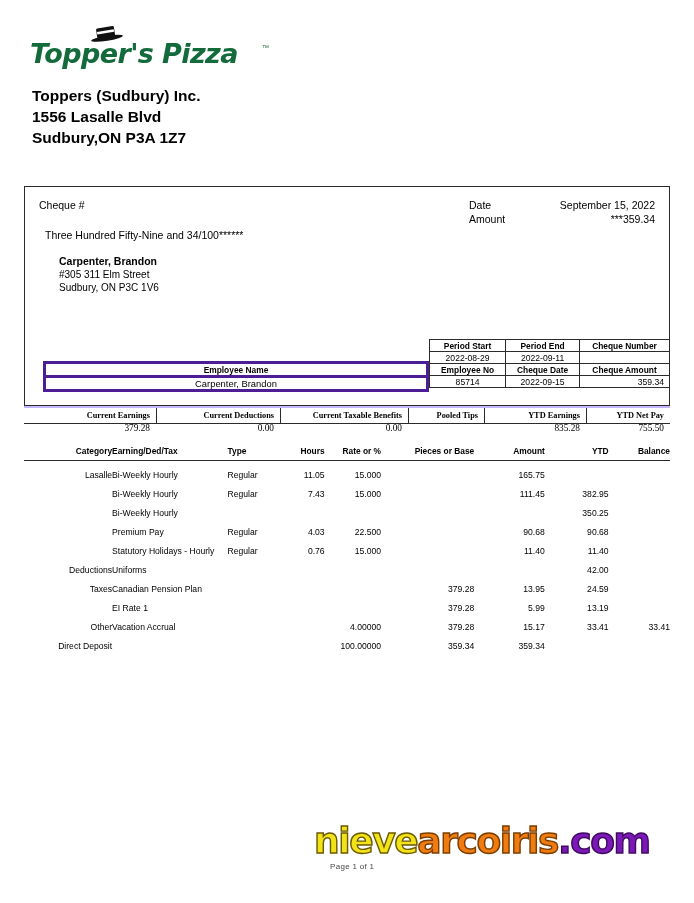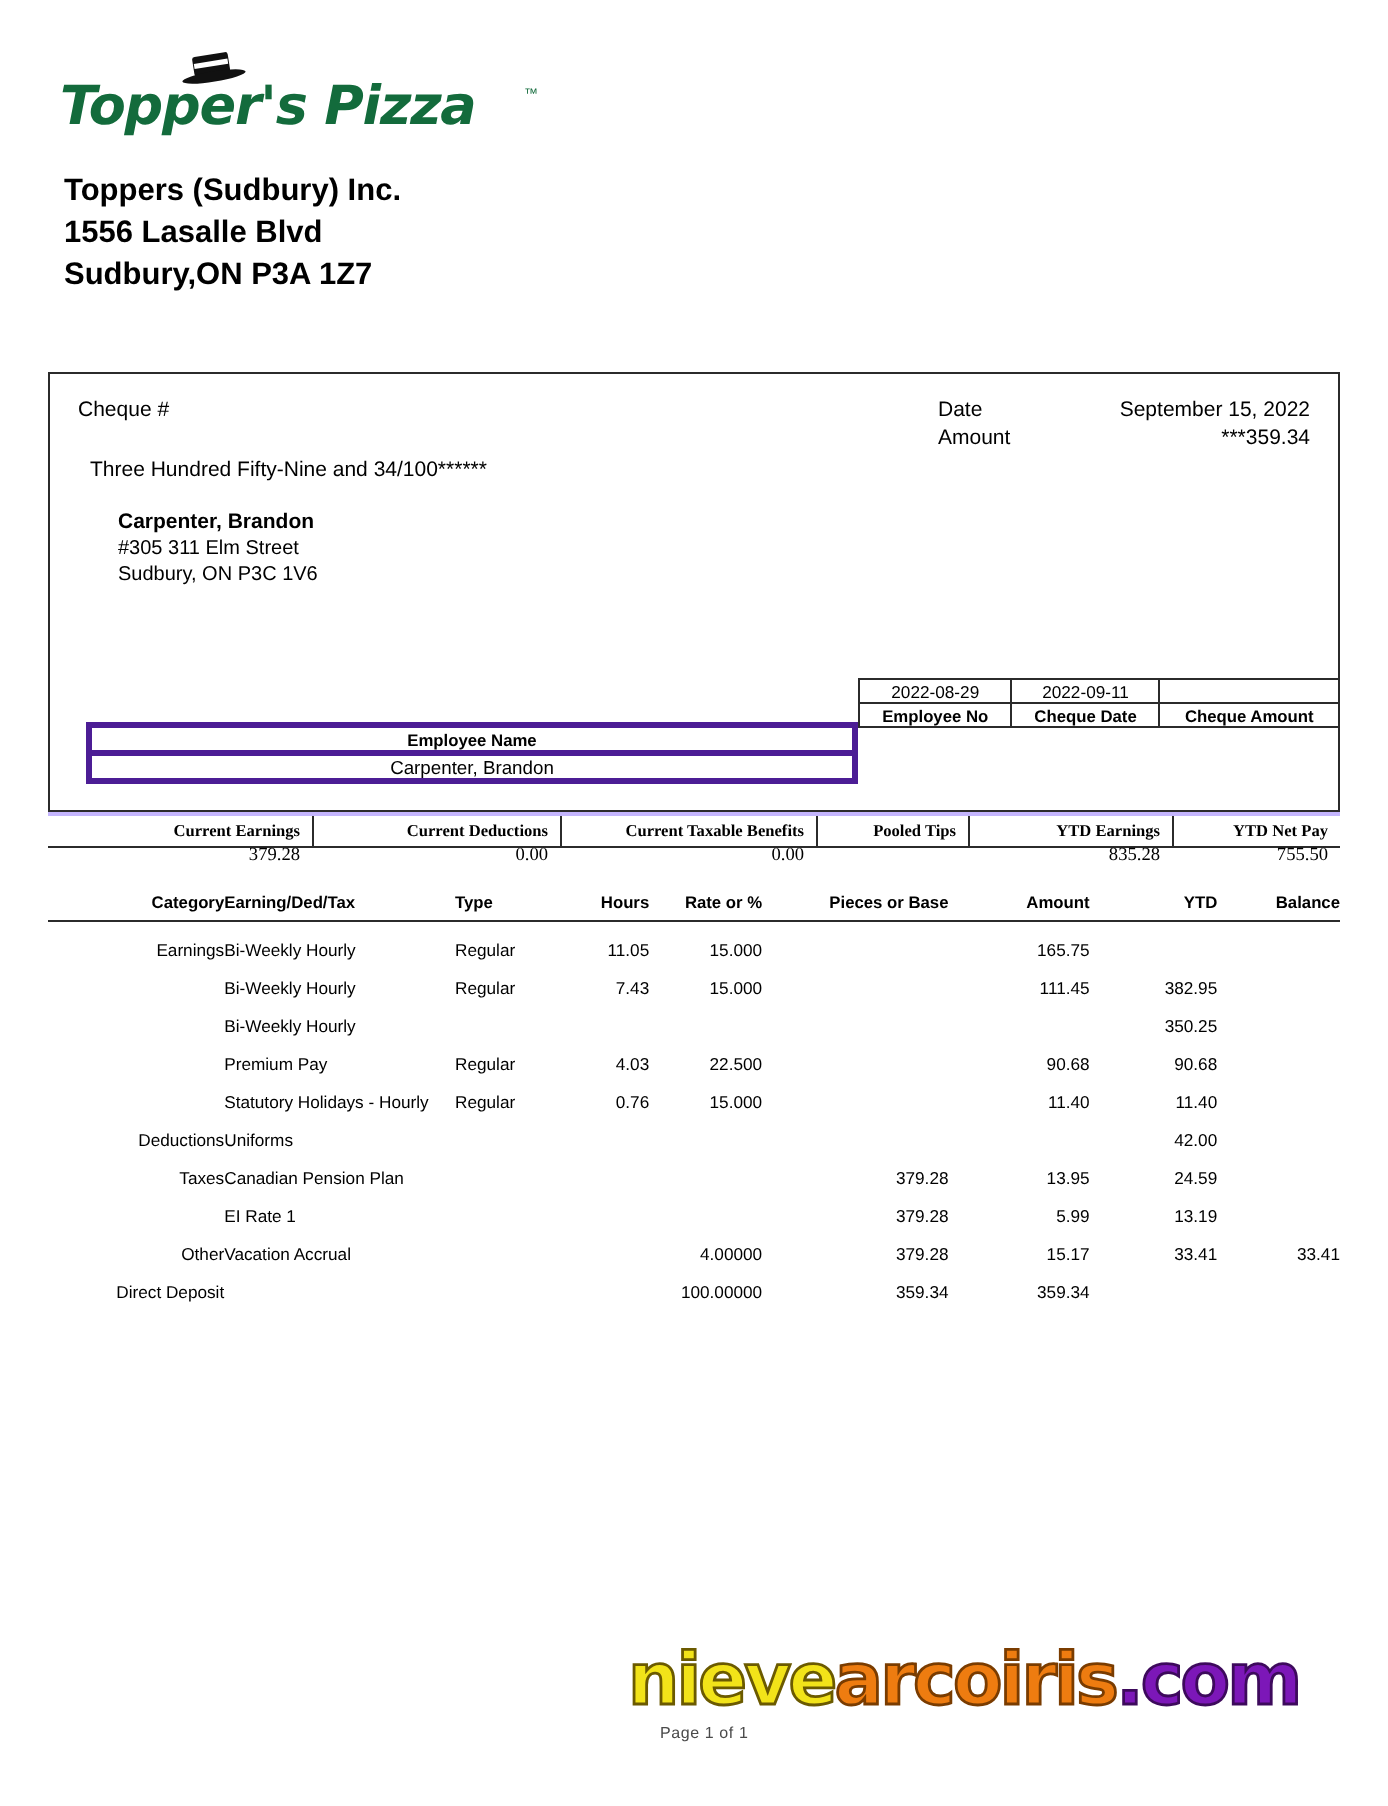--- a/index.html
+++ b/index.html
@@ -304,29 +304,39 @@
   <div class="written-amount">Three Hundred Fifty-Nine and 34/100******</div>
 
   <div class="payee">
     <div class="payee-name">Carpenter, Brandon</div>
     <div>#305 311 Elm Street</div>
     <div>Sudbury, ON P3C 1V6</div>
   </div>
 
   <table class="period-table">
     <tbody>
+        <tr>
+      <td class="hdr">Period Start</td>
+      <td class="hdr">Period End</td>
+      <td class="hdr">Cheque Number</td>
+    </tr>
     <tr>
       <td class="val">2022-08-29</td>
       <td class="val">2022-09-11</td>
       <td class="val"></td>
     </tr>
     <tr>
       <td class="hdr">Employee No</td>
       <td class="hdr">Cheque Date</td>
       <td class="hdr">Cheque Amount</td>
+    </tr>
+    <tr>
+      <td class="val">85714</td>
+      <td class="val">2022-09-15</td>
+      <td class="val-right">359.34</td>
     </tr>
   </tbody>
     </table>
 
   <table class="emp-table">
     <tbody>
         <tr>
       <td class="hdr">Employee Name</td>
     </tr>
     <tr>
@@ -372,21 +382,21 @@
         <th class="c-hours">Hours</th>
         <th class="c-rate">Rate or %</th>
         <th class="c-pieces">Pieces or Base</th>
         <th class="c-amount">Amount</th>
         <th class="c-ytd">YTD</th>
         <th class="c-balance">Balance</th>
       </tr>
   </thead>
   <tbody id="detail-body">
       <tr>
-        <td class="c-category">Earnings</td>
+        <td class="c-category">Lasalle</td>
         <td class="c-edt">Bi-Weekly Hourly</td>
         <td class="c-type">Regular</td>
         <td class="c-hours">11.05</td>
         <td class="c-rate">15.000</td>
         <td class="c-pieces"></td>
         <td class="c-amount">165.75</td>
         <td class="c-ytd"></td>
         <td class="c-balance"></td>
       </tr>
       <tr>

